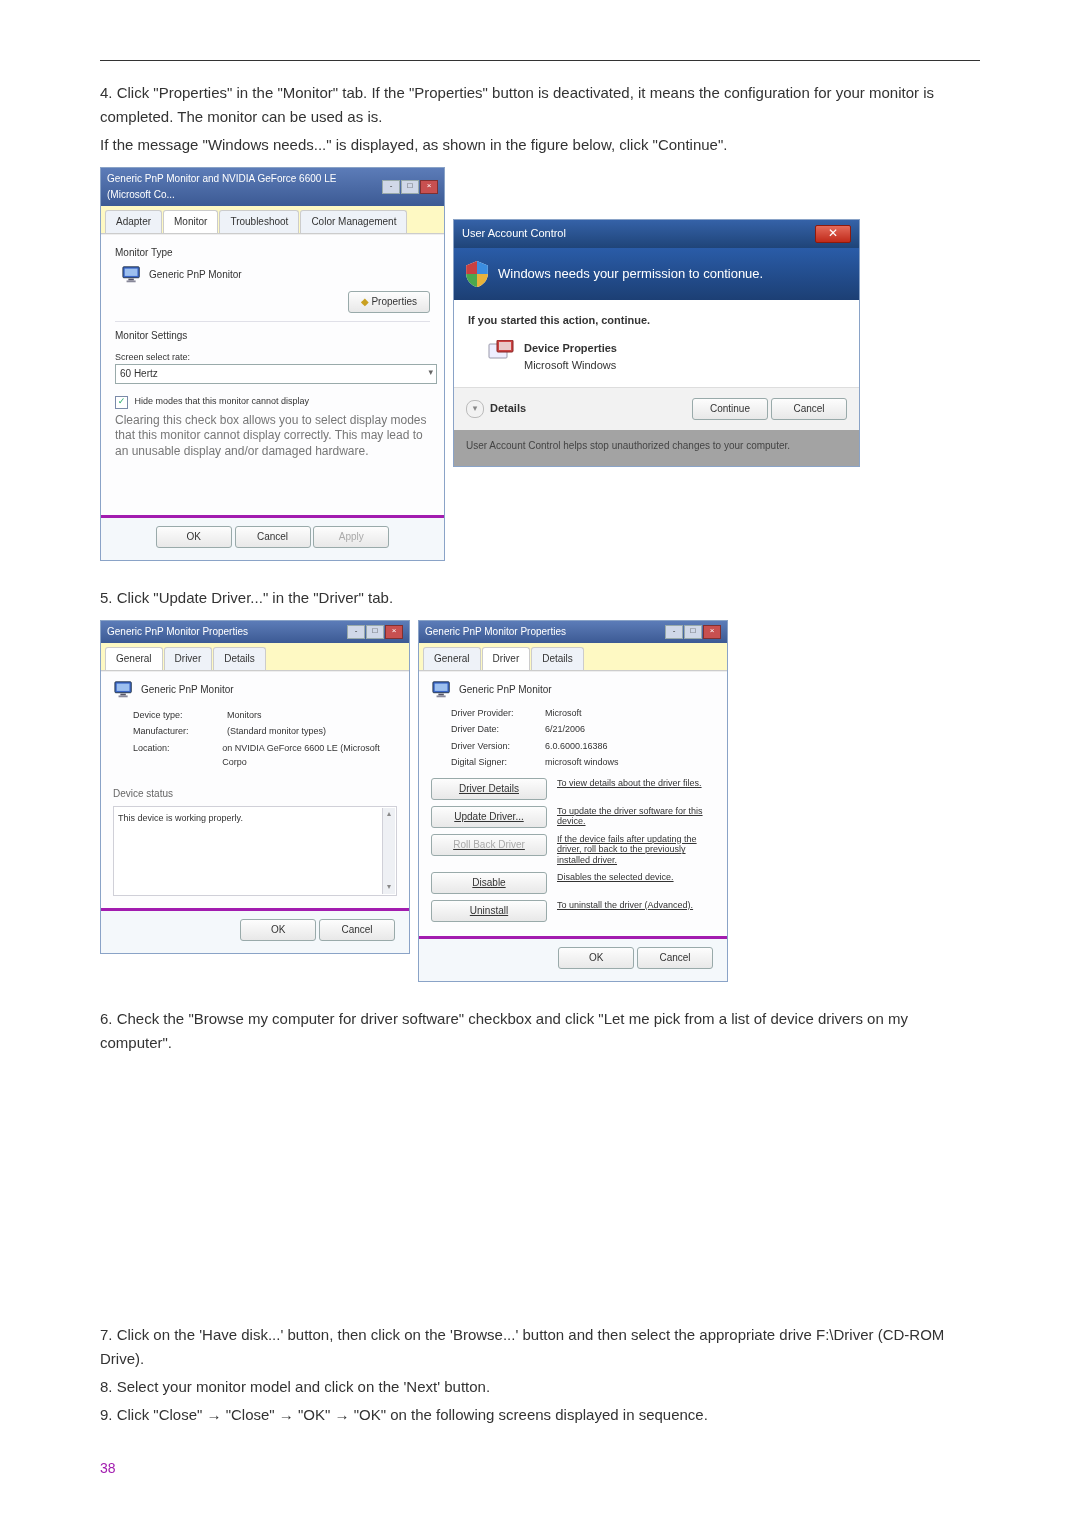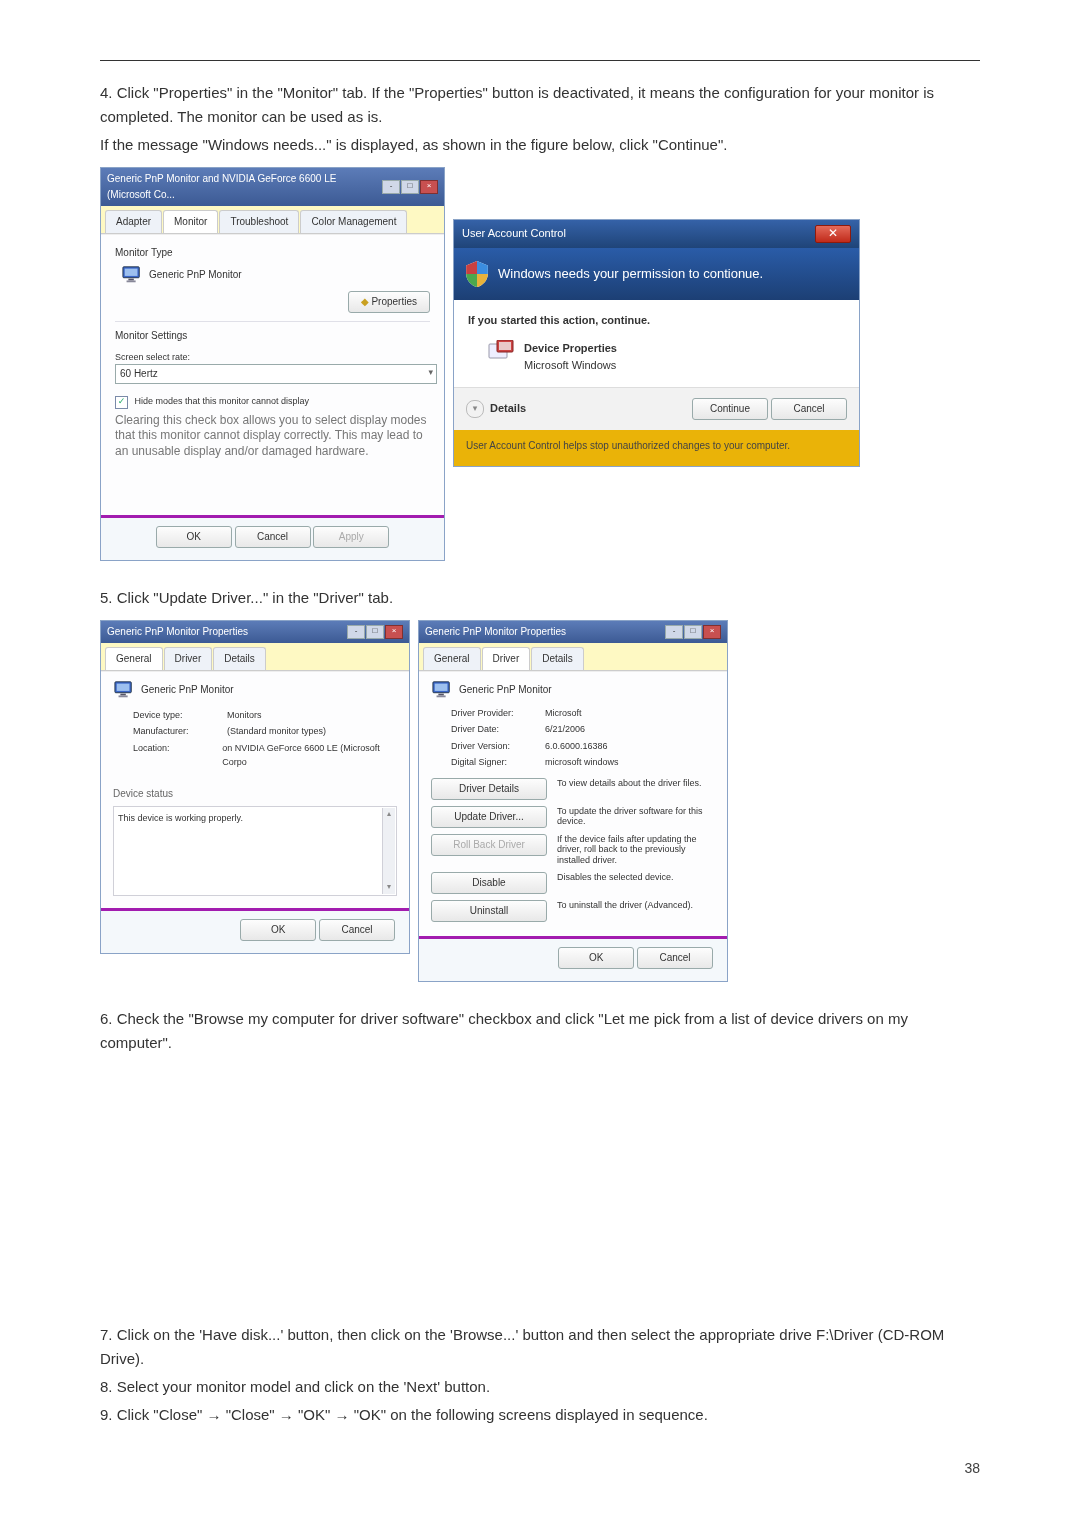--- a/index.html
+++ b/index.html
@@ -194,21 +194,21 @@
   }
   .uac-btnbar {
     background: #f2f2f2;
     padding: 10px 12px;
     display: flex;
     align-items: center;
     justify-content: space-between;
     border-top: 1px solid #ddd;
   }
   .uac-foot {
-    background: #eab308;
+    background: #a3a3a3;
     padding: 8px 12px 12px 12px;
     font-size: 10px;
     color: #444;
   }
   .props-dlg { width: 310px; }
   .props-dlg .panel { min-height: 220px; padding: 8px 12px; }
   .grouplabel { font-size: 10px; color: #666; margin-bottom: 4px; }
   .row-kv { display: flex; gap: 6px; margin: 2px 0 2px 20px; font-size: 9px; }
   .row-kv .k { width: 88px; }
   .txtstatus {
@@ -229,28 +229,28 @@
     background: #eef0f4;
     border-left: 1px solid #d0d0d8;
     display: flex;
     flex-direction: column;
     justify-content: space-between;
     font-size: 8px;
     color: #888;
     text-align: center;
   }
   .drv-btns { margin-top: 8px; }
-  .drv-btns .drv-row { display: flex; gap: 10px; align-items: flex-start; margin: 6px 0; }
+  .drv-btns .drv-row { display: flex; gap: 10px; align-items: flex-start; margin: 6px 0; text-decoration: underline; }
   .drv-btns .btn { width: 90px; }
   .drv-btns .desc { font-size: 9px; flex: 1; line-height: 1.2; }
   .pagenum {
-    text-align: right;
+    text-align: left;
     margin-top: 30px;
     font-size: 14px;
-    color: #404040;
+    color: #a21caf;
   }
 </style>
 </head>
 <body>
 
 <div class="page">
   <div class="hr-top"></div>
 
   <div class="instruct">
     <p>4. Click "Properties" in the "Monitor" tab. If the "Properties" button is deactivated, it means the configuration for your monitor is completed. The monitor can be used as is.</p>

